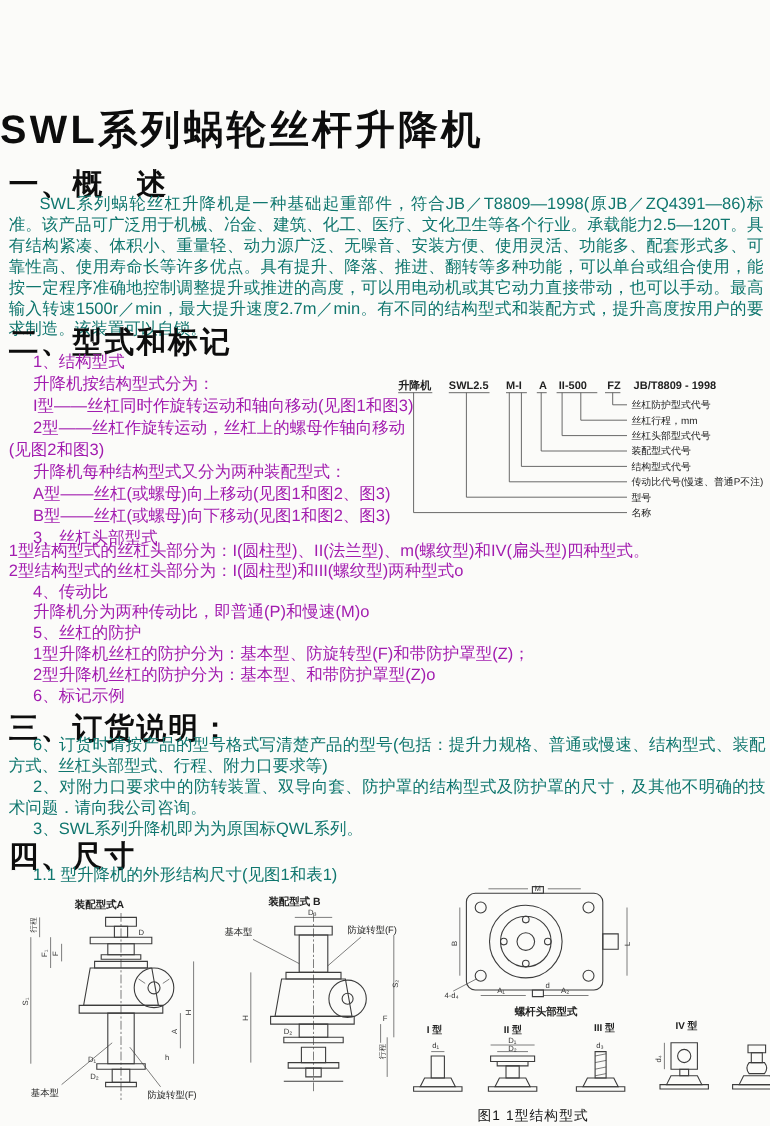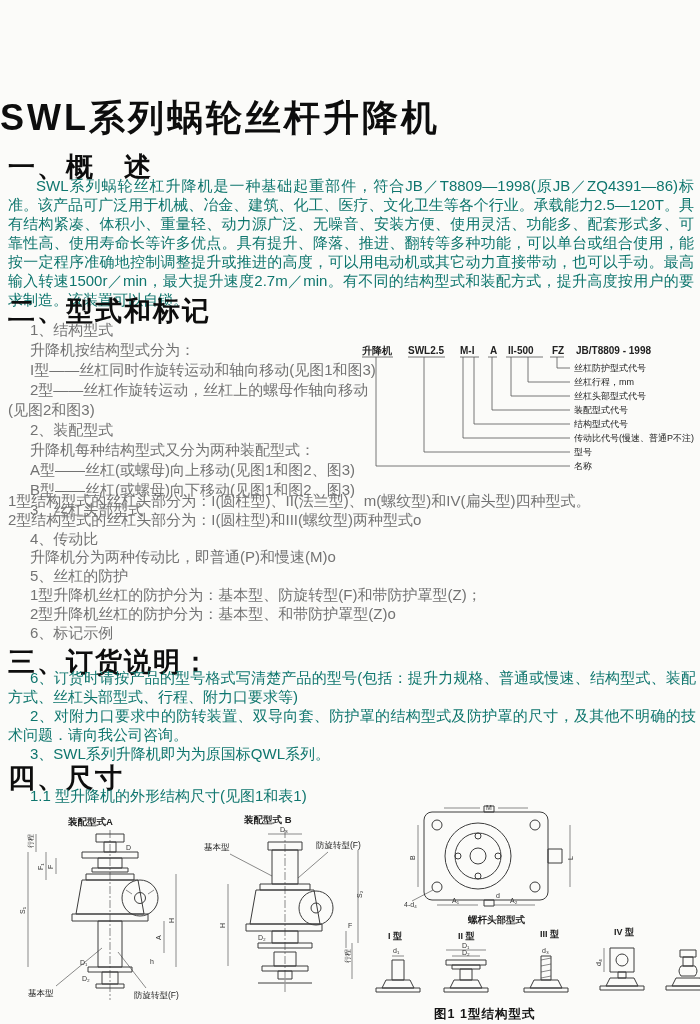--- a/index.html
+++ b/index.html
@@ -9,53 +9,52 @@
     font-family:"Liberation Sans","DejaVu Sans",sans-serif;
   }
   .abs{position:absolute}
   .title{
     top:94px;left:0;width:100%;text-align:left;
     font-size:36px;font-weight:900;letter-spacing:3px;color:#0d0d0d;
   }
   .h1{font-size:27px;font-weight:bold;letter-spacing:2px;color:#0d0d0d}
   .bodytxt{font-size:15px;line-height:19px;text-align:justify;color:#0f766e}
   .par{text-indent:28px}
-  .line{font-size:15px;line-height:20px;color:#737373}
+  .line{font-size:15px;line-height:20px;color:#a21caf}
   .ind{text-indent:22px}
   .fl .line{line-height:18.8px}
   svg{overflow:visible}
   svg text{font-family:"Liberation Sans","DejaVu Sans",sans-serif;fill:#222}
   .code{font-size:10px;font-weight:bold}
   .mlabel{font-size:9px}
   .dim{font-size:7px;fill:#333}
   .callout{font-size:8.5px;fill:#222}
   .dwg line,.dwg rect,.dwg circle,.dwg polygon,.dwg path,.dwg polyline{
     stroke:#3c3c3c;fill:none;stroke-width:1;vector-effect:non-scaling-stroke
   }
   .thin{stroke-width:.6 !important}
   .fig-title{font-size:9.5px;font-weight:bold;color:#222}
   .head-label{font-size:9px;font-weight:bold;color:#222}
-  .caption{font-size:12.5px;font-weight:bold;color:#151515;letter-spacing:1px}
+  .caption{font-size:12.5px;font-weight:normal;color:#151515;letter-spacing:1px}
 </style>
 </head>
 <body>
 
 <div class="abs title">SWL系列蜗轮丝杆升降机</div>
 
 <div class="abs h1" style="top:149px;left:8px">一、概　述</div>
 <div class="abs bodytxt par" style="top:176px;left:8px;width:686px">SWL系列蜗轮丝杠升降机是一种基础起重部件，符合JB／T8809—1998(原JB／ZQ4391—86)标准。该产品可广泛用于机械、冶金、建筑、化工、医疗、文化卫生等各个行业。承载能力2.5—120T。具有结构紧凑、体积小、重量轻、动力源广泛、无噪音、安装方便、使用灵活、功能多、配套形式多、可靠性高、使用寿命长等许多优点。具有提升、降落、推进、翻转等多种功能，可以单台或组合使用，能按一定程序准确地控制调整提升或推进的高度，可以用电动机或其它动力直接带动，也可以手动。最高输入转速1500r／min，最大提升速度2.7m／min。有不同的结构型式和装配方式，提升高度按用户的要求制造。该装置可以自锁。</div>
 
 <div class="abs h1" style="top:293px;left:8px">二、型式和标记</div>
 
 <div class="abs" style="top:320px;left:8px;width:372px">
   <div class="line ind">1、结构型式</div>
   <div class="line ind">升降机按结构型式分为：</div>
   <div class="line ind">I型——丝杠同时作旋转运动和轴向移动(见图1和图3)</div>
   <div class="line ind">2型——丝杠作旋转运动，丝杠上的螺母作轴向移动(见图2和图3)</div>
-  <div class="line ind">2、装配型式</div>
   <div class="line ind">升降机每种结构型式又分为两种装配型式：</div>
   <div class="line ind">A型——丝杠(或螺母)向上移动(见图1和图2、图3)</div>
   <div class="line ind">B型——丝杠(或螺母)向下移动(见图1和图2、图3)</div>
   <div class="line ind">3、丝杠头部型式</div>
 </div>
 
 <svg class="abs" style="top:342px;left:360px" width="340" height="142" viewBox="0 0 340 142">
   <g>
     <text class="code" x="2" y="12">升降机</text>
     <text class="code" x="48" y="12">SWL2.5</text>

